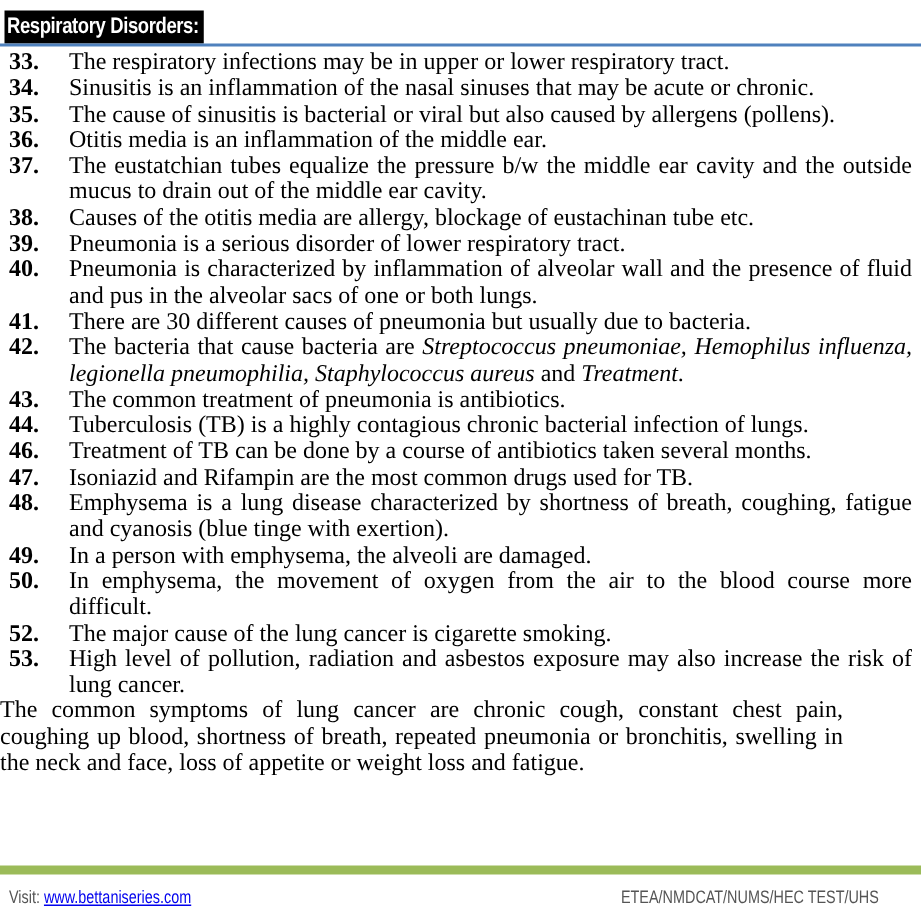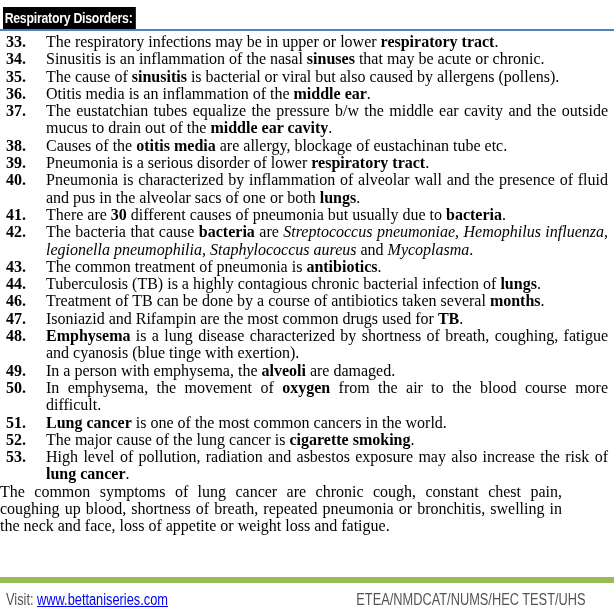--- a/index.html
+++ b/index.html
@@ -7,24 +7,24 @@
          font-family: "Liberation Serif", serif; color: #000; }
   .heading { position: absolute; left: 3px; top: 7px; background: #000; color: #fff;
              font-family: "Liberation Sans", sans-serif; font-weight: bold; font-size: 15px;
              padding: 1px 4px 1px 2px; letter-spacing: -0.3px; transform: scaleX(0.82);
              transform-origin: left center; line-height: 20px; }
   .rule { position: absolute; left: 0; top: 29px; width: 614px; height: 2px; background: #4f81bd; }
   .list { position: absolute; left: 0; top: 33px; width: 614px; }
   .item { display: flex; font-size: 16px; line-height: 17.3px; }
   .num { width: 40px; padding-left: 6px; font-weight: bold; flex: none; }
   .txt { width: 562px; text-align: justify; }
-  .txt b { font-weight: bold; margin-top: 32px; }
+  .txt b { font-weight: normal; margin-top: 32px; }
   .footer-bar { position: absolute; left: 0; top: 577px; width: 614px; height: 6px; background: #9bbb59; }
   .footer { position: absolute; left: 0; top: 591px; width: 592px; height: 20px;
-            font-family: "Liberation Sans", sans-serif; font-size: 16px; color: #555;
+            font-family: "Liberation Sans", sans-serif; font-size: 12px; color: #555;
             transform-origin: left center; }
   .footer-left { position: absolute; left: 6px; top: 0; transform: scaleX(0.8); transform-origin: left center; white-space: nowrap; }
   .footer-left a { color: #0000ee; text-decoration: underline; }
   .footer-right { position: absolute; right: 6px; top: 0; transform: scaleX(0.8); transform-origin: right center; white-space: nowrap; }
 </style>
 </head>
 <body>
 
 <div class="heading">Respiratory Disorders:</div>
 <div class="rule"></div>
@@ -61,21 +61,21 @@
     <div class="item">
       <span class="num">40.</span>
       <span class="txt"><span>Pneumonia is characterized by inflammation of alveolar wall and the presence of fluid and pus in the alveolar sacs of one or both </span><b>lungs</b><span>.</span></span>
     </div>
     <div class="item">
       <span class="num">41.</span>
       <span class="txt"><span>There are </span><b>30</b><span> different causes of pneumonia but usually due to </span><b>bacteria</b><span>.</span></span>
     </div>
     <div class="item">
       <span class="num">42.</span>
-      <span class="txt"><span>The bacteria that cause </span><b>bacteria</b><span> are </span><i style="font-style: italic;">Streptococcus pneumoniae, Hemophilus influenza, legionella pneumophilia, Staphylococcus aureus</i><span> and </span><i style="font-style: italic;">Mycoplasma</i><span>.</span></span>
+      <span class="txt"><span>The bacteria that cause </span><b>bacteria</b><span> are </span><i style="font-style: italic;">Streptococcus pneumoniae, Hemophilus influenza, legionella pneumophilia, Staphylococcus aureus</i><span> and </span><i style="font-style: italic;">Treatment</i><span>.</span></span>
     </div>
     <div class="item">
       <span class="num">43.</span>
       <span class="txt"><span>The common treatment of pneumonia is </span><b>antibiotics</b><span>.</span></span>
     </div>
     <div class="item">
       <span class="num">44.</span>
       <span class="txt"><span>Tuberculosis (TB) is a highly contagious chronic bacterial infection of </span><b>lungs</b><span>.</span></span>
     </div>
     <div class="item">
@@ -92,24 +92,20 @@
     </div>
     <div class="item">
       <span class="num">49.</span>
       <span class="txt"><span>In a person with emphysema, the </span><b>alveoli</b><span> are damaged.</span></span>
     </div>
     <div class="item">
       <span class="num">50.</span>
       <span class="txt"><span>In emphysema, the movement of </span><b>oxygen</b><span> from the air to the blood course more difficult.</span></span>
     </div>
     <div class="item">
-      <span class="num">51.</span>
-      <span class="txt"><b>Lung cancer</b><span> is one of the most common cancers in the world.</span></span>
-    </div>
-    <div class="item">
       <span class="num">52.</span>
       <span class="txt"><span>The major cause of the lung cancer is </span><b>cigarette smoking</b><span>.</span></span>
     </div>
     <div class="item">
       <span class="num">53.</span>
       <span class="txt"><span>High level of pollution, radiation and asbestos exposure may also increase the risk of </span><b>lung cancer</b><span>.</span></span>
     </div>
     <div class="item">
       <span class="txt"><span>The common symptoms of lung cancer are chronic cough, constant chest pain, coughing up blood, shortness of breath, repeated pneumonia or bronchitis, swelling in the neck and face, loss of appetite or weight loss and fatigue.</span></span>
     </div>

